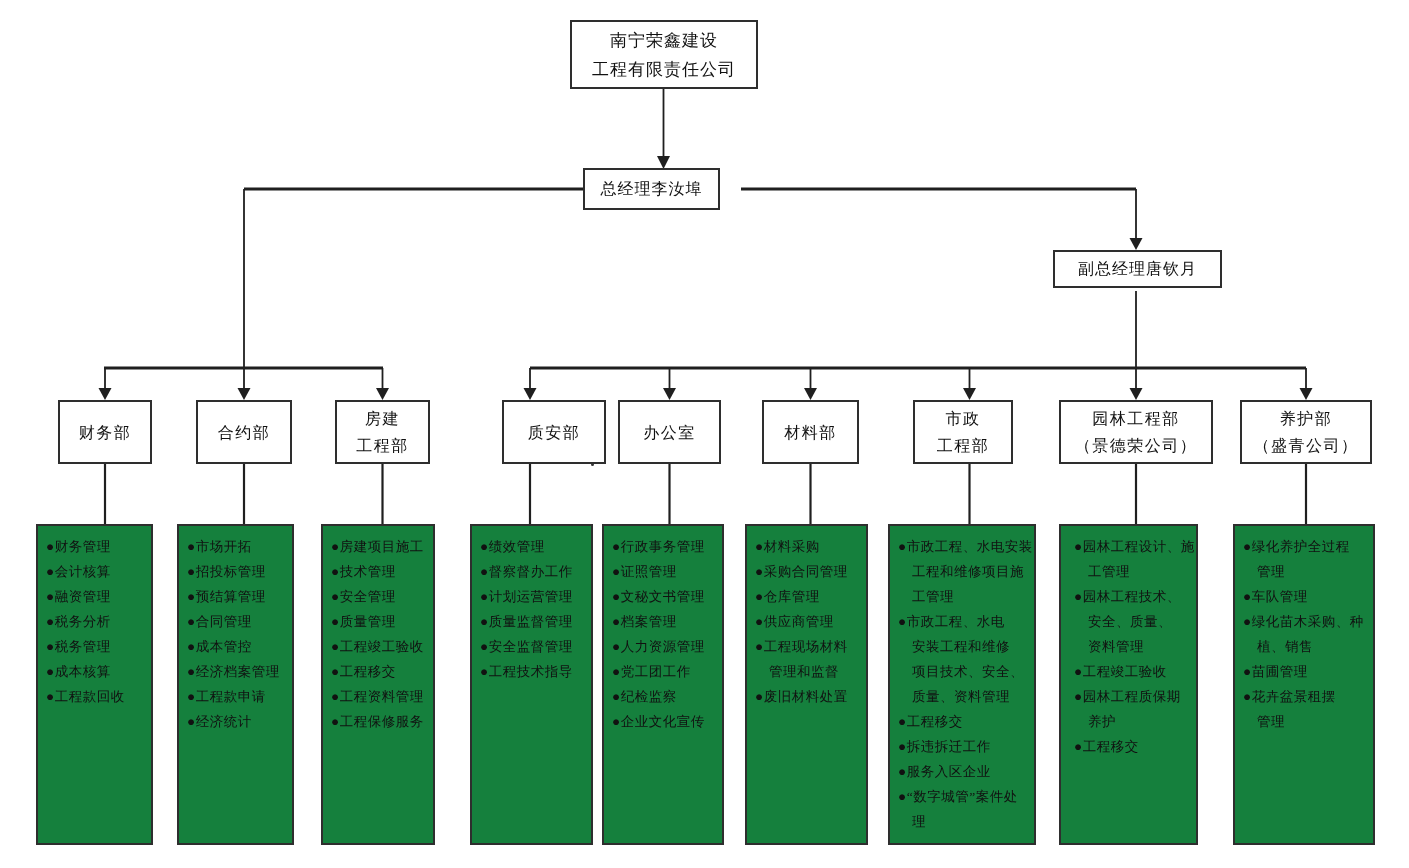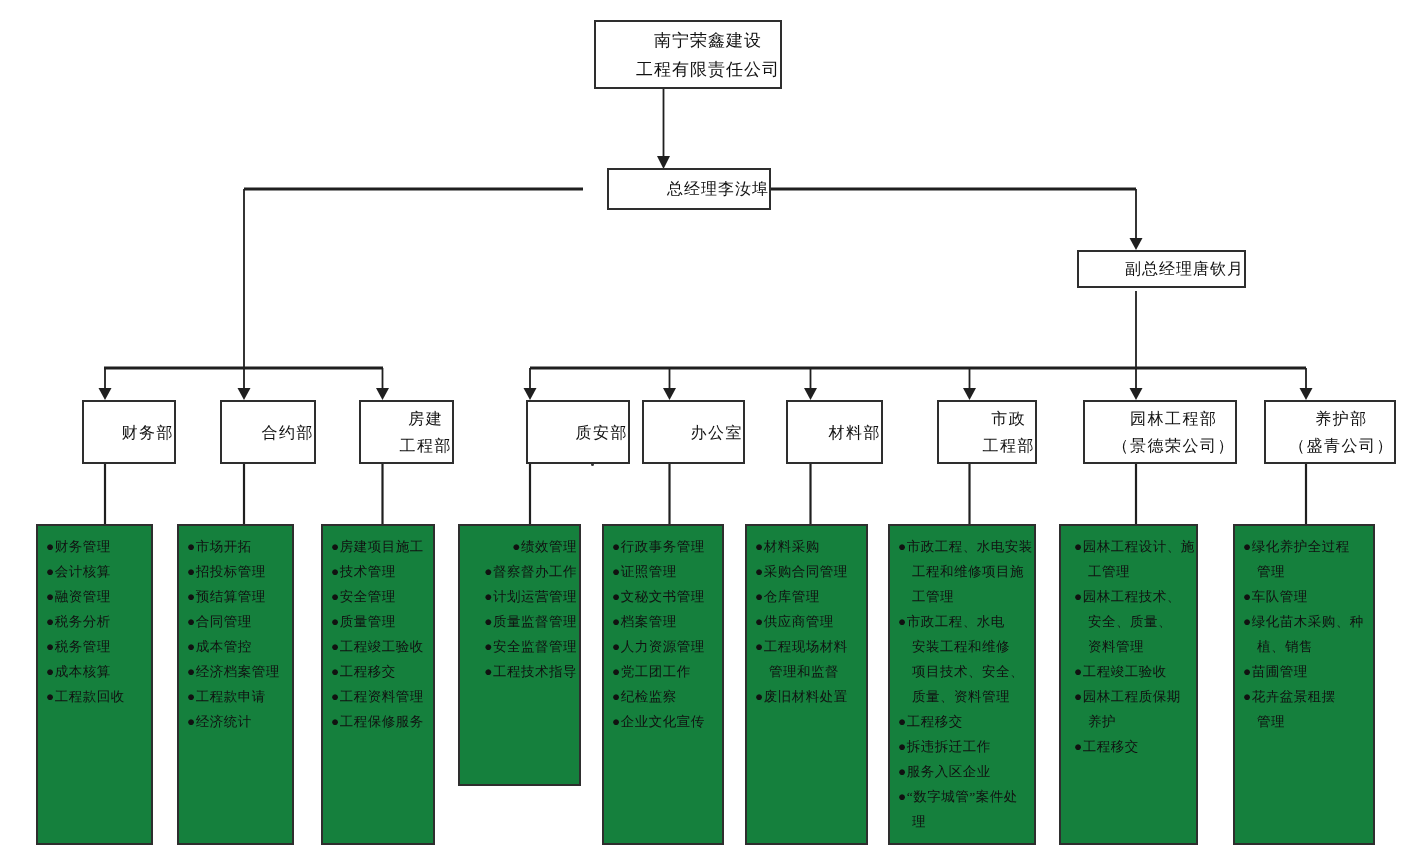--- a/index.html
+++ b/index.html
@@ -4,21 +4,21 @@
 <style>
   html,body { margin:0; padding:0; background:#ffffff; }
   #stage {
     position:relative; width:1409px; height:868px; background:#ffffff;
     font-family:"Liberation Serif","DejaVu Serif",serif; color:#111111;
     overflow:hidden;
   }
   #connector-svg { position:absolute; left:0; top:0; width:1409px; height:868px; }
   .nbox {
     position:absolute; box-sizing:border-box; border:2px solid #2e2e2e;
-    background:#ffffff; display:flex; align-items:center; justify-content:flex-end;margin-left:24px;
+    background:#ffffff; display:flex; align-items:center; justify-content:center;
   }
   .nbox span { display:block; text-align:center; white-space:pre-line; }
   #company-box span { font-size:17px; line-height:29px; letter-spacing:1px; }
   #gm-box span, #dgm-box span { font-size:16px; letter-spacing:1px; }
   .dept-box span { font-size:16px; line-height:27px; letter-spacing:1.5px; }
   .list-box {
     position:absolute; box-sizing:border-box; border:2px solid #2e2e2e;
     background:#15803d; padding:8px 2px 0 8px;
   }
   .li {
@@ -82,21 +82,21 @@
       <polygon points="1129.5,388 1142.5,388 1136,400"></polygon>
       <polygon points="1299.5,388 1312.5,388 1306,400"></polygon>
     </g>
   </svg>
 
   <div class="nbox" id="company-box" style="left:570px; top:20px; width:188px; height:69px;">
     <span>南宁荣鑫建设
 工程有限责任公司</span>
   </div>
 
-  <div class="nbox" id="gm-box" style="left:583px; top:168px; width:164px; height:42px;">
+  <div class="nbox" id="gm-box" style="left:583px; top:168px; width:137px; height:42px;">
     <span>总经理李汝埠</span>
   </div>
 
   <div class="nbox" id="dgm-box" style="left:1053px; top:250px; width:169px; height:38px;">
     <span>副总经理唐钦月</span>
   </div>
 
   <div id="columns">
       <div class="nbox dept-box" style="left: 58px; top: 400px; width: 94px; height: 64px;">
         <span>财务部</span>
@@ -133,21 +133,21 @@
         <div class="li">安全管理</div>
         <div class="li">质量管理</div>
         <div class="li">工程竣工验收</div>
         <div class="li">工程移交</div>
         <div class="li">工程资料管理</div>
         <div class="li">工程保修服务</div>
       </div>
       <div class="nbox dept-box" style="left: 502px; top: 400px; width: 104px; height: 64px;">
         <span>质安部</span>
       </div>
-      <div class="list-box" style="left: 458px; top: 524px; width: 123px; height: 262px; text-align: right;">
+      <div class="list-box" style="left: 470px; top: 524px; width: 123px; height: 321px;">
         <div class="li">绩效管理</div>
         <div class="li">督察督办工作</div>
         <div class="li">计划运营管理</div>
         <div class="li">质量监督管理</div>
         <div class="li">安全监督管理</div>
         <div class="li">工程技术指导</div>
       </div>
       <div class="nbox dept-box" style="left: 618px; top: 400px; width: 103px; height: 64px;">
         <span>办公室</span>
       </div>

